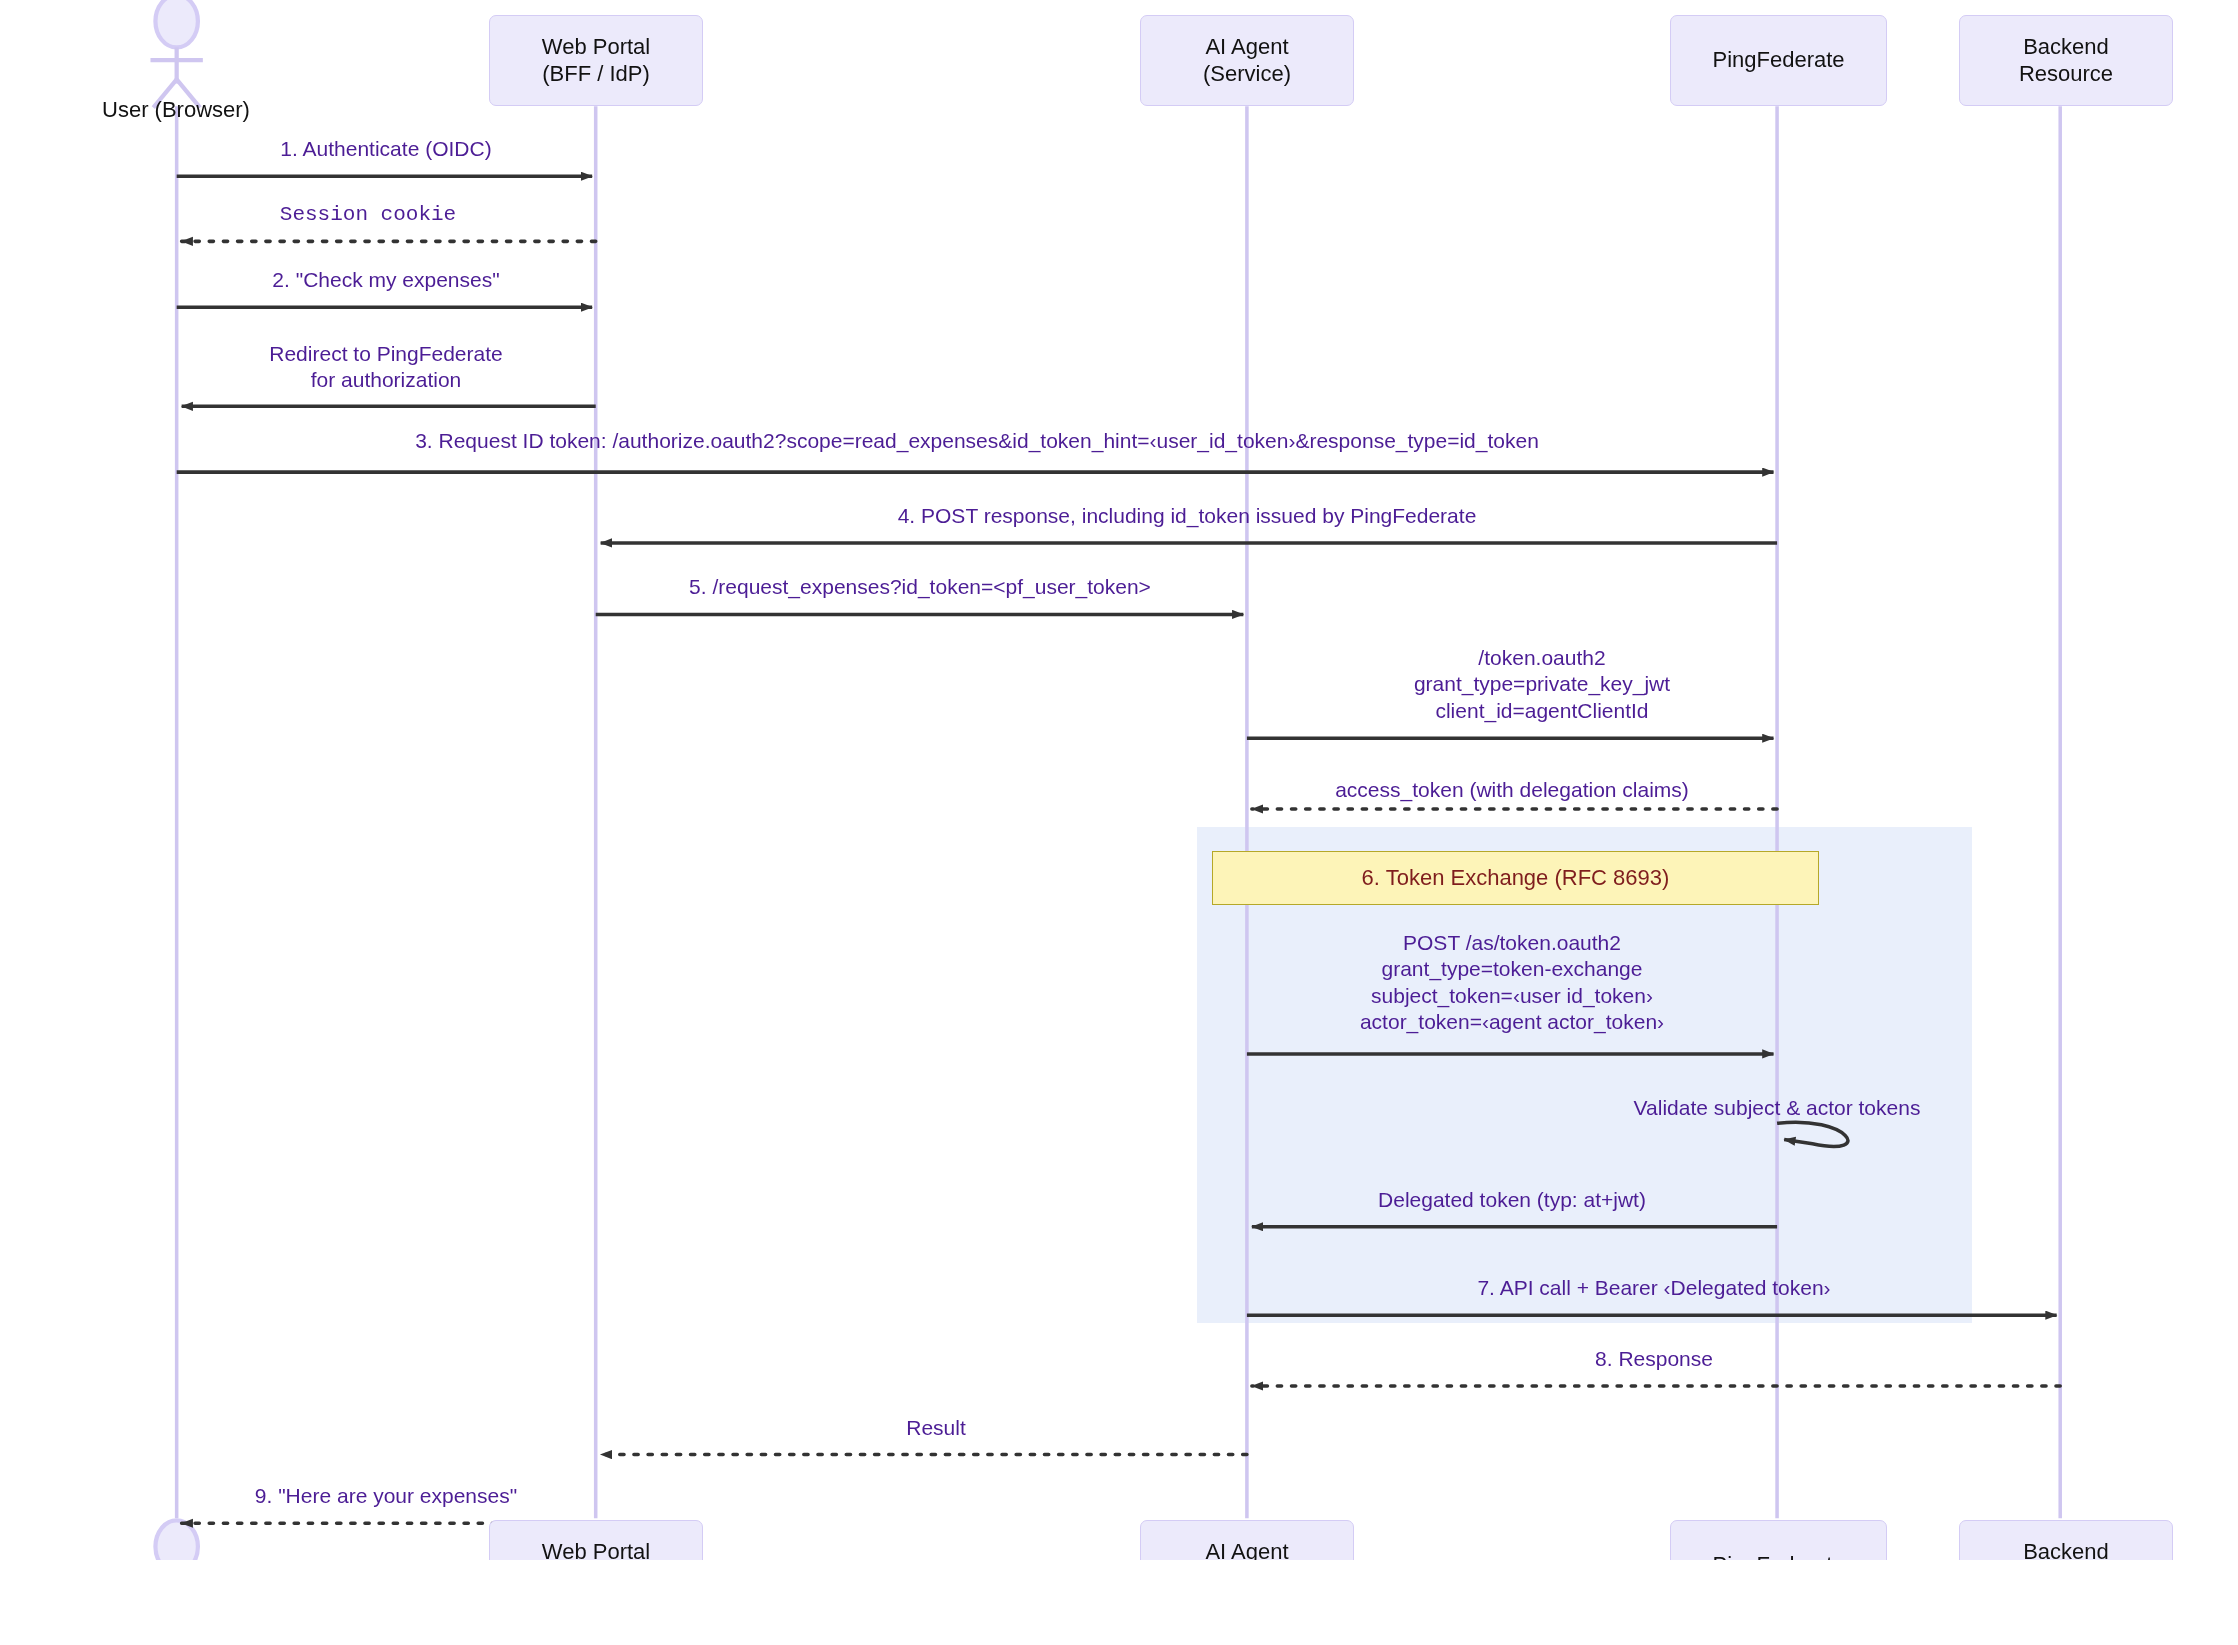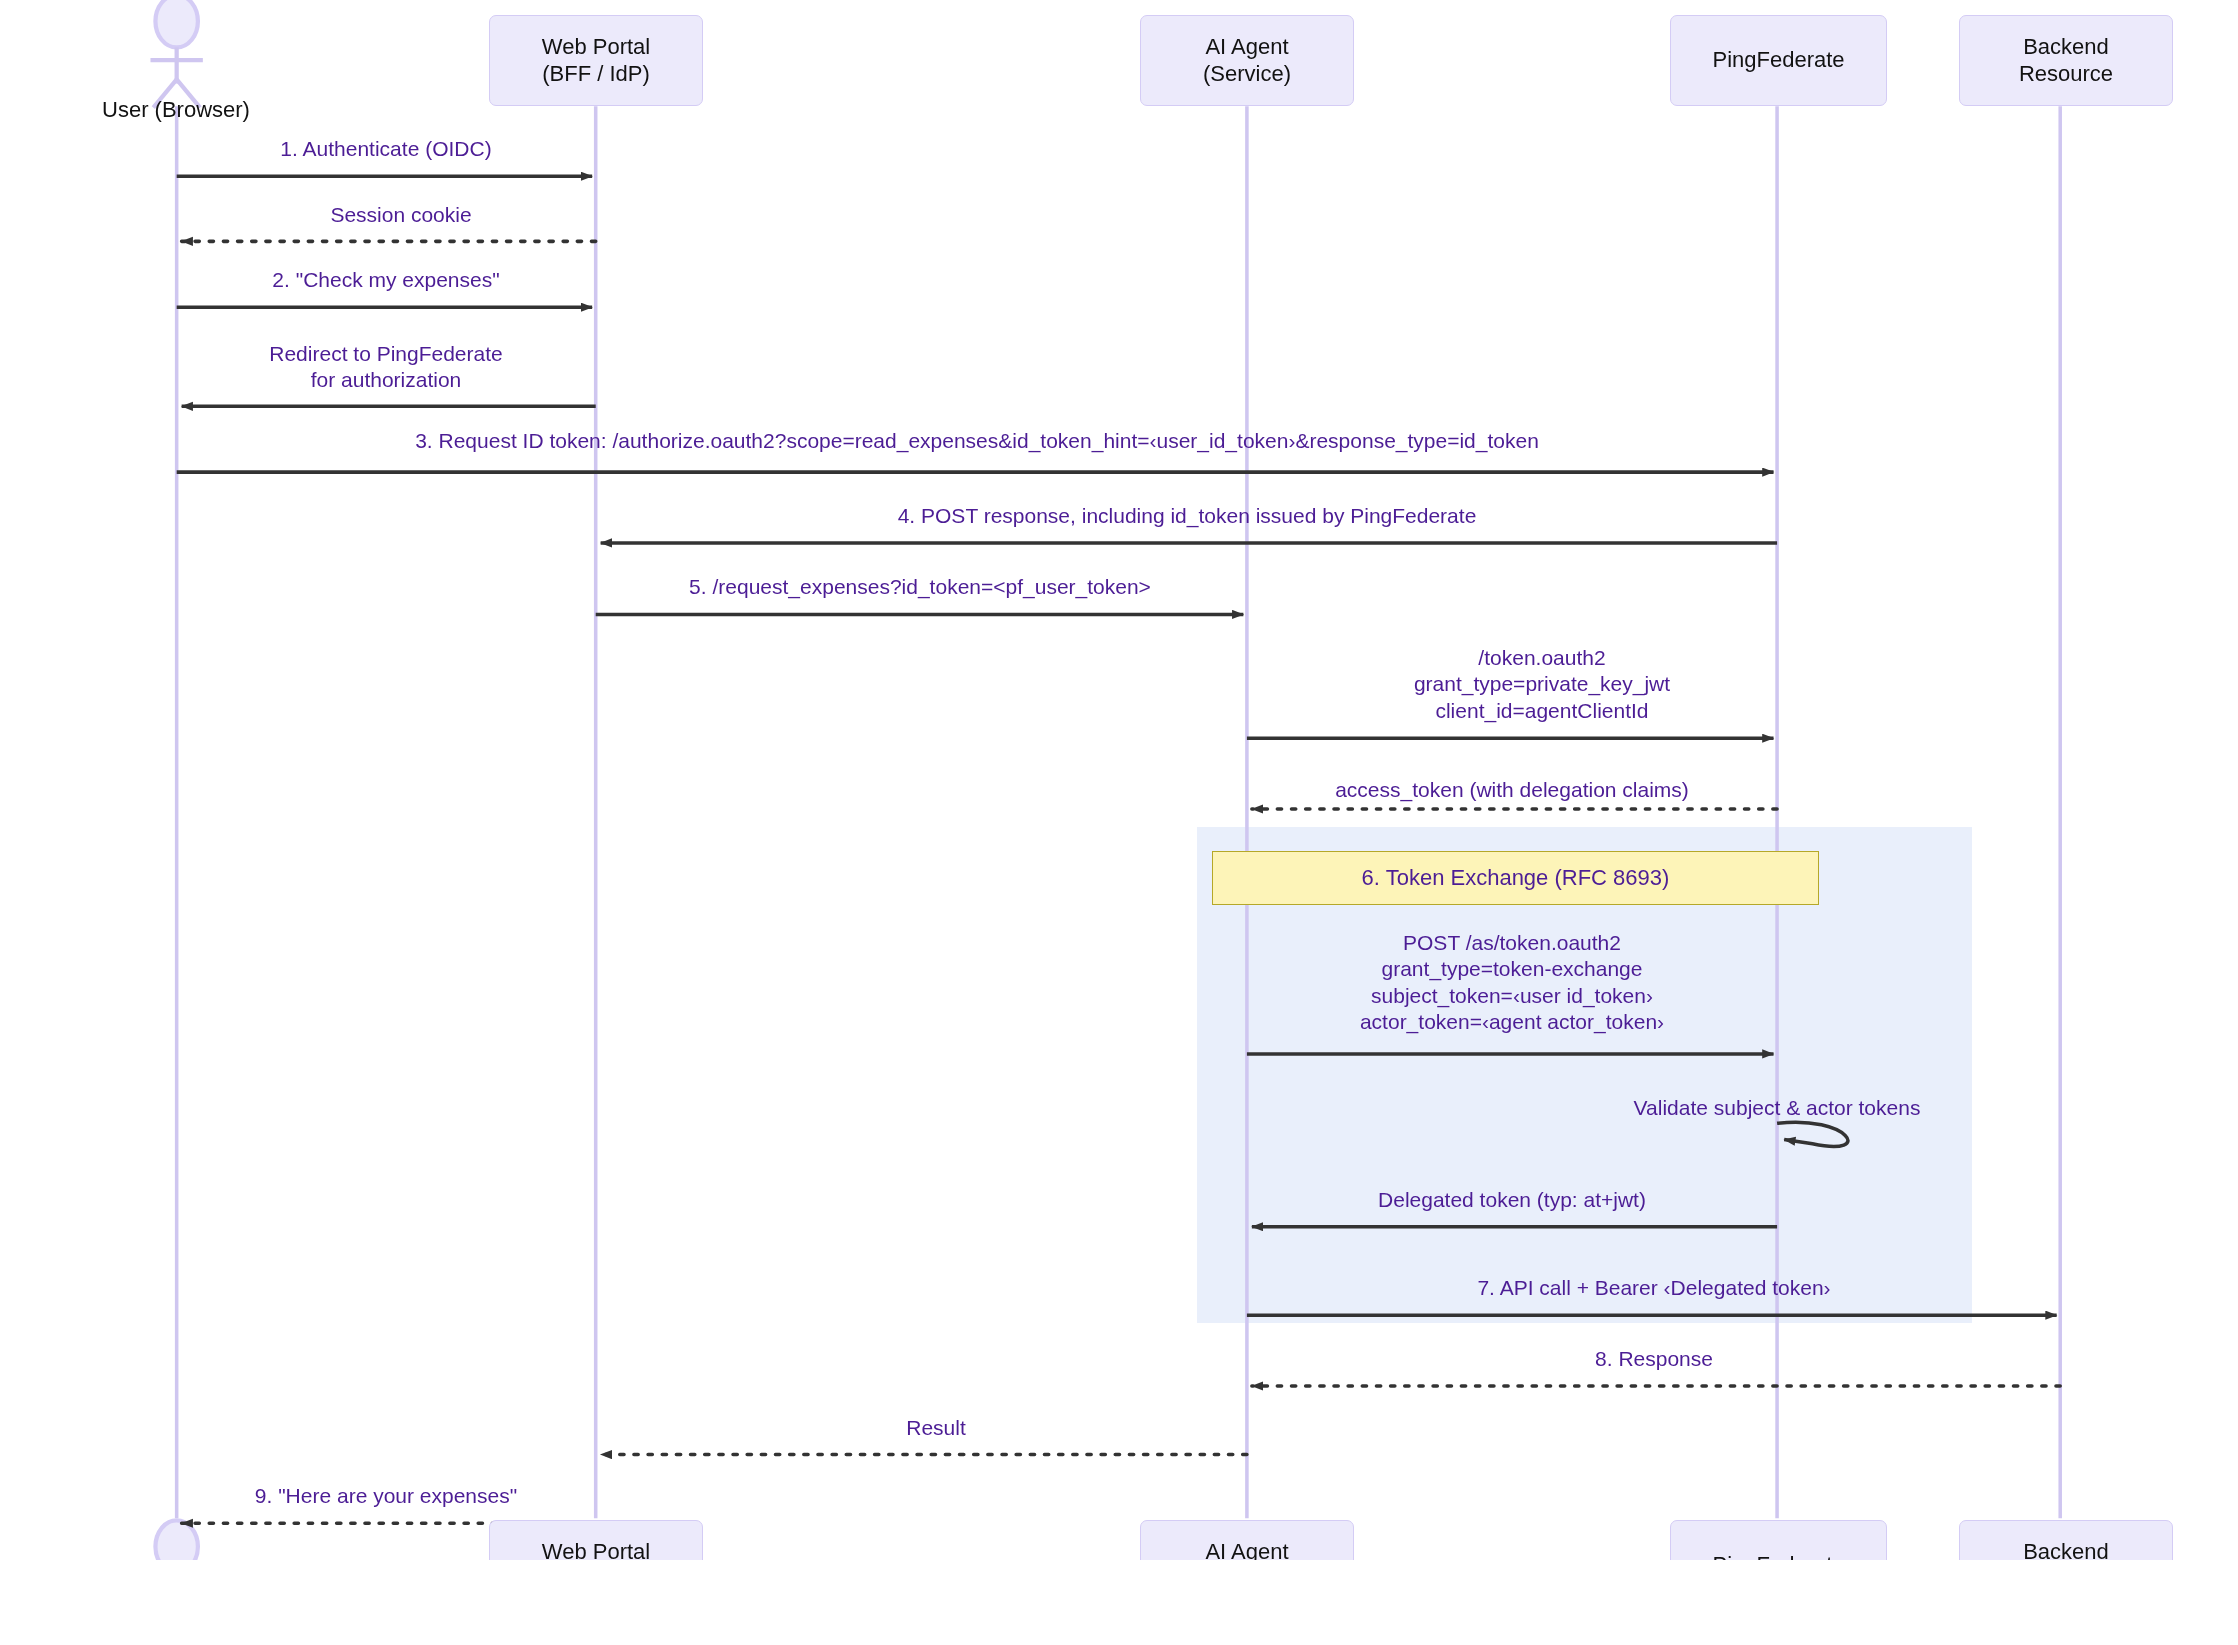--- a/index.html
+++ b/index.html
@@ -39,21 +39,21 @@
     white-space:nowrap;
     font-family:"Liberation Sans", sans-serif;
   }
   .notebox{
     position:absolute;
     background:#FDF4B8;
     border:1.4px solid #B5A828;
     box-sizing:border-box;
     display:flex;align-items:center;justify-content:center;
     font-size:22px;
-    color:#4c1d95;
+    color:#7f1d1d;
     font-family:"Liberation Sans", sans-serif;
   }
   .blockrect{
     position:absolute;
     background:#E9EFFB;
     box-sizing:border-box;
   }
 </style>
 </head>
 <body>
@@ -133,21 +133,21 @@
 (BFF / IdP)</div>
   <div class="pbox" style="left:1140px;top:1520px;width:214px;height:91px;">AI Agent
 (Service)</div>
   <div class="pbox" style="left:1670px;top:1520px;width:217px;height:91px;">PingFederate</div>
   <div class="pbox" style="left:1959px;top:1520px;width:214px;height:91px;">Backend
 Resource</div>
 
   <div class="actorname" style="left:176px;top:1621px;">User (Browser)</div>
 
   <div class="msglabel" style="left:386px;top:136px;">1. Authenticate (OIDC)</div>
-  <div class="msglabel" style="left:401px;top:202px;">Session cookie</div>
+  <div class="msglabel" style="left:368px;top:202px;font-family:Liberation Mono, monospace;">Session cookie</div>
   <div class="msglabel" style="left:386px;top:267px;">2. "Check my expenses"</div>
   <div class="msglabel" style="left:386px;top:341px;">Redirect to PingFederate
 for authorization</div>
   <div class="msglabel" style="left:977px;top:428px;">3. Request ID token: /authorize.oauth2?scope=read_expenses&amp;id_token_hint=‹user_id_token›&amp;response_type=id_token</div>
   <div class="msglabel" style="left:1187px;top:503px;">4. POST response, including id_token issued by PingFederate</div>
   <div class="msglabel" style="left:920px;top:574px;">5. /request_expenses?id_token=&lt;pf_user_token&gt;</div>
   <div class="msglabel" style="left:1512px;top:645px;margin-left:30px;">/token.oauth2
 grant_type=private_key_jwt
 client_id=agentClientId</div>
   <div class="msglabel" style="left:1512px;top:769px;margin-top:8px;">access_token (with delegation claims)</div>

